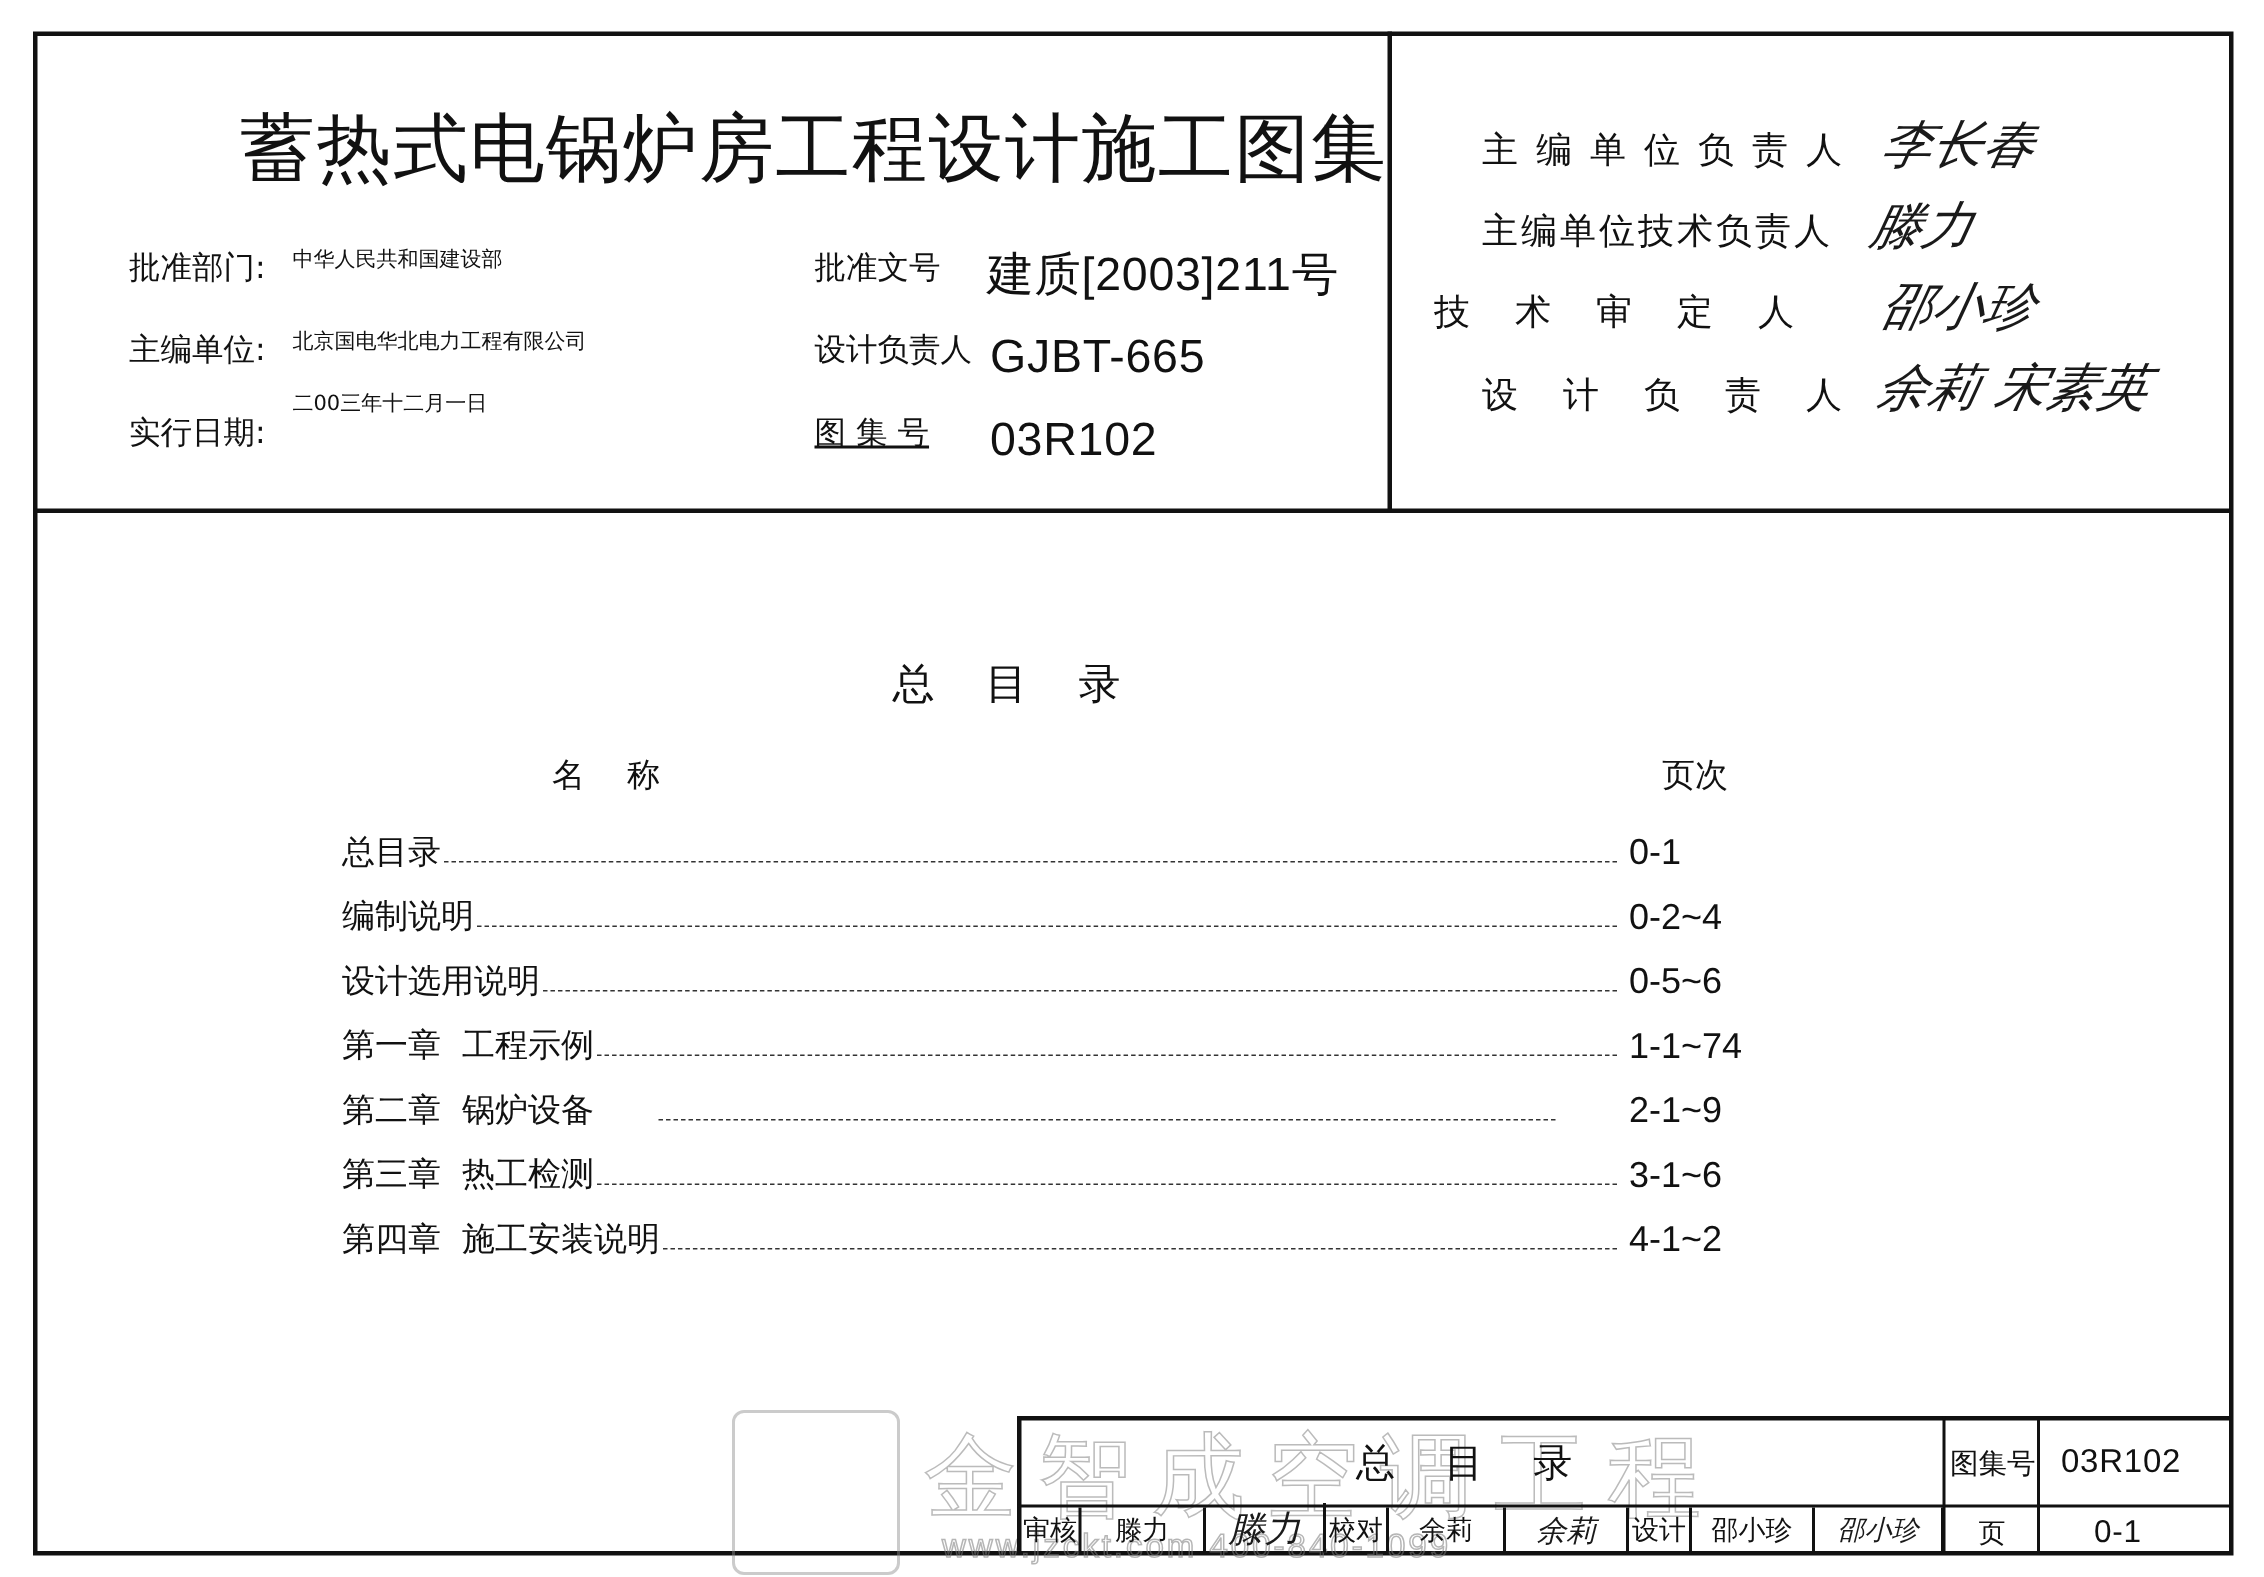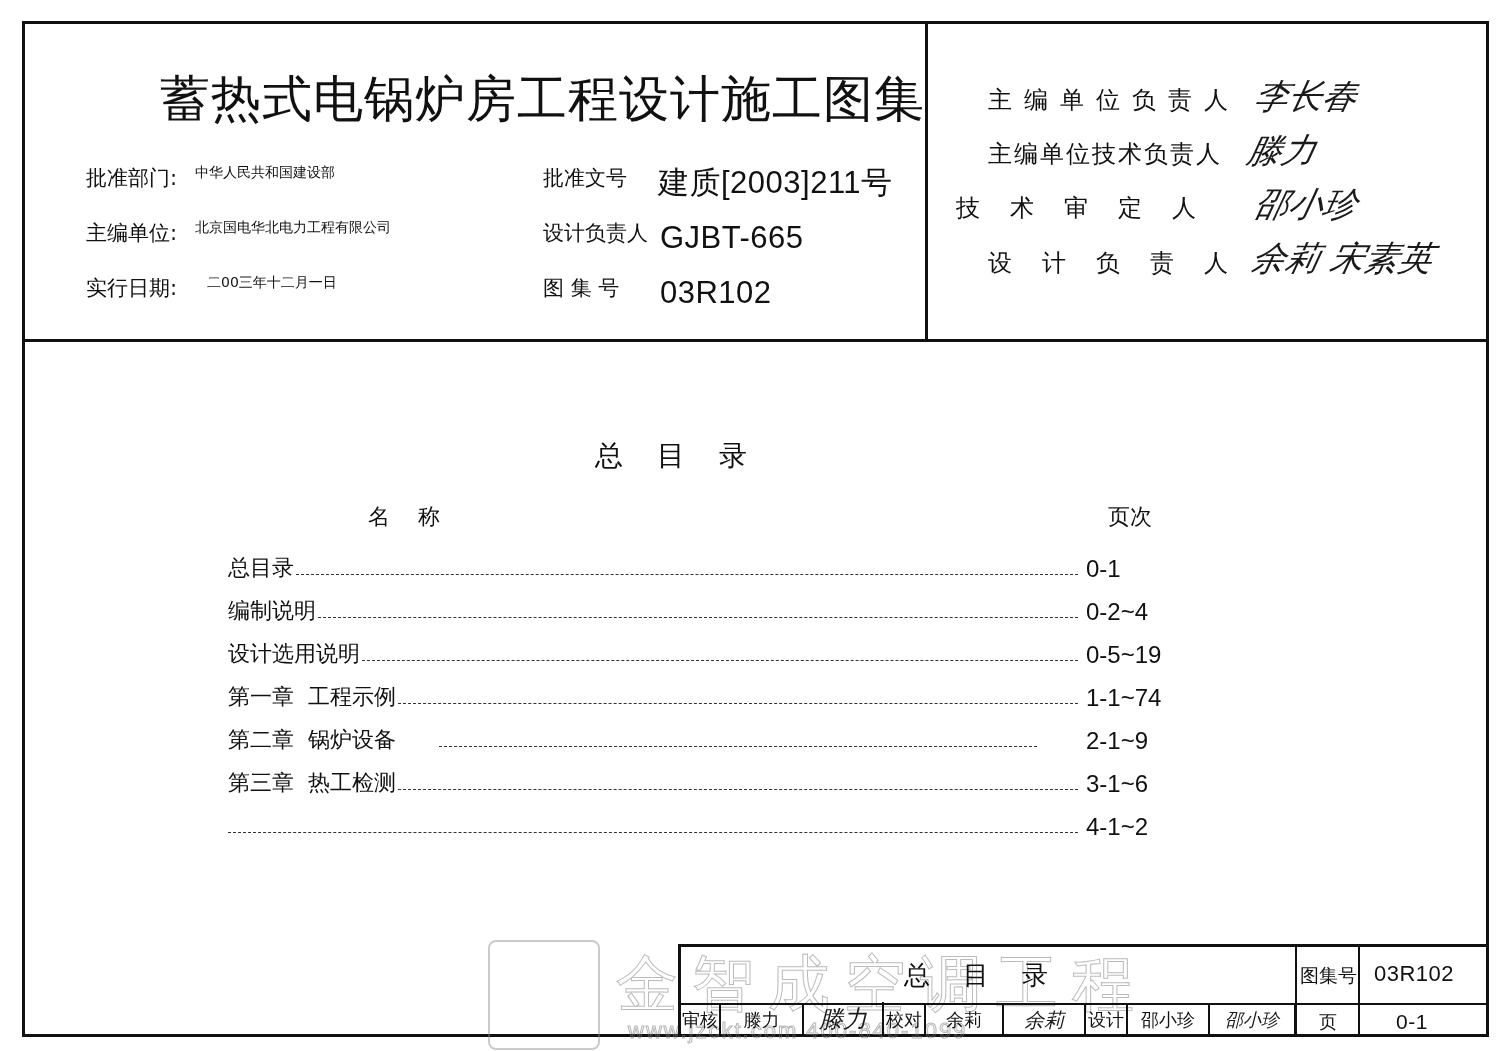--- a/index.html
+++ b/index.html
@@ -38,27 +38,27 @@
 <div class="hline" style="left:22px; top:339px; width:1465px; height:3px;"></div>
 <div class="vline" style="left:925px; top:21px; width:3px; height:320px;"></div>
 
 <div class="abs title">蓄热式电锅炉房工程设计施工图集</div>
 
 <div class="abs meta-label" style="left:86px; top:164px;">批准部门:</div>
 <div class="abs meta-val" style="left:195px; top:164px;">中华人民共和国建设部</div>
 <div class="abs meta-label" style="left:86px; top:219px;">主编单位:</div>
 <div class="abs meta-val" style="left:195px; top:219px;">北京国电华北电力工程有限公司</div>
 <div class="abs meta-label" style="left:86px; top:274px;">实行日期:</div>
-<div class="abs meta-val" style="left:195px; top:274px;margin-left:12px;">二00三年十二月一日</div>
+<div class="abs meta-val" style="left:195px; top:260px;">二00三年十二月一日</div>
 
 <div class="abs meta-label" style="left:543px; top:164px;">批准文号</div>
 <div class="abs meta-val latin" style="left:658px; top:162px;">建质[2003]211号</div>
 <div class="abs meta-label" style="left:543px; top:219px;">设计负责人</div>
 <div class="abs meta-val latin" style="left:660px; top:220px;">GJBT-665</div>
-<div class="abs meta-label" style="left:543px; top:274px;">图 集 号</div>
+<div class="abs meta-label" style="left:543px; top:274px;text-decoration:underline;">图 集 号</div>
 <div class="abs meta-val latin" style="left:660px; top:275px;">03R102</div>
 
 <div class="abs resp-label" style="left:988px; top:84px; letter-spacing:12px;">主编单位负责人</div>
 <div class="abs sig" style="left:1255px; top:74px;">李长春</div>
 
 <div class="abs resp-label tight" style="left:988px; top:138px; letter-spacing:2px;">主编单位技术负责人</div>
 <div class="abs sig" style="left:1248px; top:128px;">滕力</div>
 
 <div class="abs resp-label" style="left:956px; top:192px; letter-spacing:30px;">技术审定人</div>
 <div class="abs sig" style="left:1255px; top:182px;">邵小珍</div>
@@ -76,38 +76,39 @@
   <span class="toc-page">0-1</span>
 </div>
 <div class="toc-row" style="top:594px;">
   <span class="toc-name">编制说明</span>
   <span class="toc-dots"></span>
   <span class="toc-page">0-2~4</span>
 </div>
 <div class="toc-row" style="top:637px;">
   <span class="toc-name">设计选用说明</span>
   <span class="toc-dots"></span>
-  <span class="toc-page">0-5~19</span>
+  <span class="toc-page">0-5~6</span>
 </div>
 <div class="toc-row" style="top:680px;">
   <span class="toc-name" style="white-space:pre;">第一章  工程示例</span>
   <span class="toc-dots"></span>
   <span class="toc-page">1-1~74</span>
 </div>
 <div class="toc-row" style="top:723px;gap:41px;">
   <span class="toc-name" style="white-space:pre;">第二章  锅炉设备</span>
   <span class="toc-dots"></span>
   <span class="toc-page">2-1~9</span>
 </div>
 <div class="toc-row" style="top:766px;">
   <span class="toc-name" style="white-space:pre;">第三章  热工检测</span>
   <span class="toc-dots"></span>
   <span class="toc-page">3-1~6</span>
 </div>
 <div class="toc-row" style="top:809px;">
+  <span class="toc-name" style="white-space:pre;">第四章  施工安装说明</span>
   <span class="toc-dots"></span>
   <span class="toc-page">4-1~2</span>
 </div>
 
 <div class="watermark">
   <div class="wm-seal"></div>
   <div class="abs wm-text" style="left:128px; top:2px;">金智成空调工程</div>
   <div class="abs wm-url" style="left:140px; top:78px;">www.jzckt.com  400-840-1099</div>
 </div>
 

